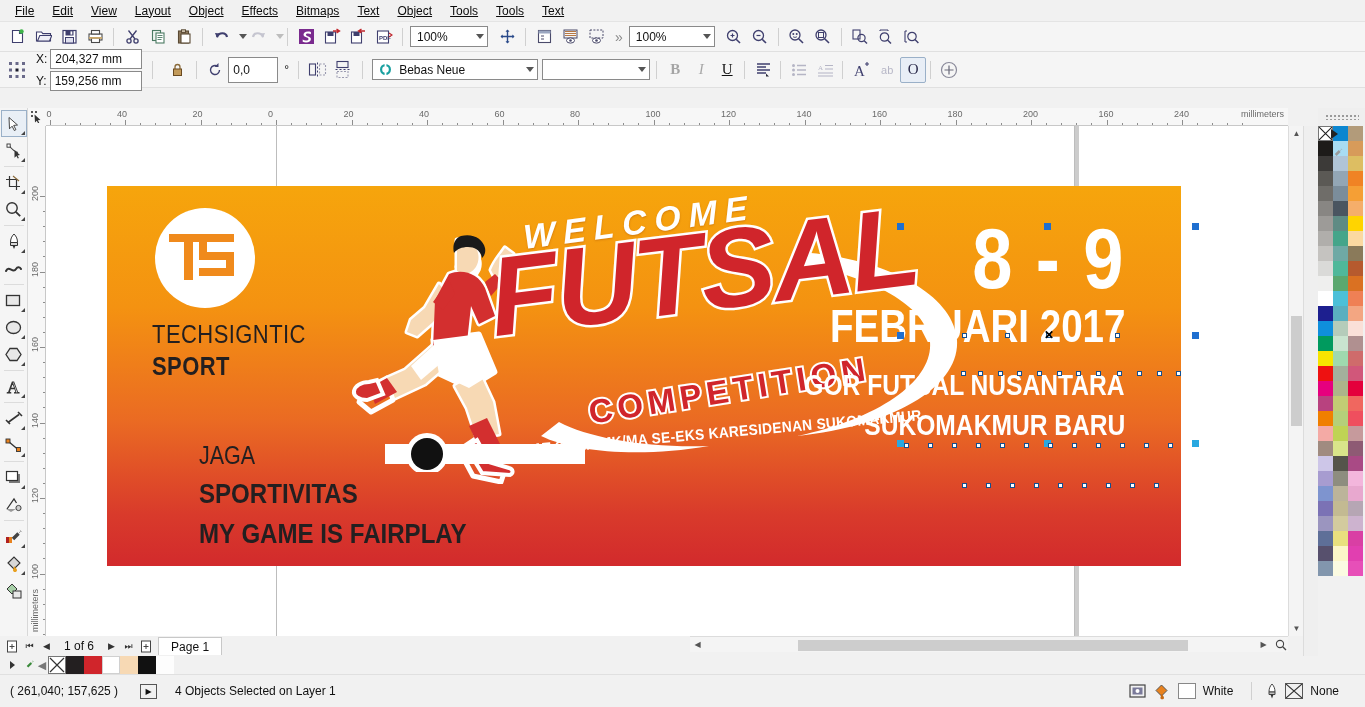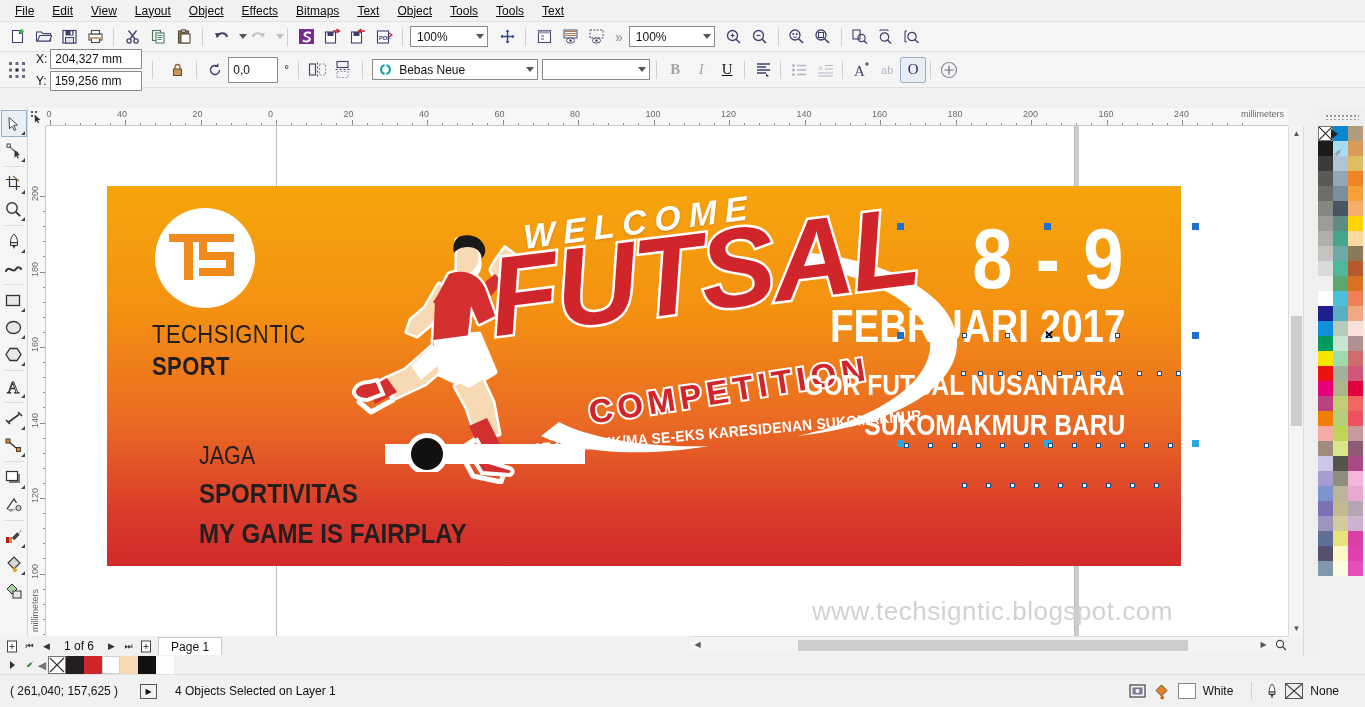--- a/index.html
+++ b/index.html
@@ -1000,21 +1000,20 @@
     <div class="node" style="left:964px; top:357px;"></div>
     <div class="node" style="left:988px; top:357px;"></div>
     <div class="node" style="left:1012px; top:357px;"></div>
     <div class="node" style="left:1036px; top:357px;"></div>
     <div class="node" style="left:1060px; top:357px;"></div>
     <div class="node" style="left:1084px; top:357px;"></div>
     <div class="node" style="left:1108px; top:357px;"></div>
 
     <div class="xmark" style="left:998px; top:203px;">✕</div>
 
-    <div class="watermark">www.techsigntic.blogspot.com</div>
   </div>
 
   <div class="vscroll">
     <div class="sbtn">▲</div>
     <div class="vthumb"></div>
     <div class="sbtn" style="position:absolute;top:495px">▼</div>
   </div>
   <div class="rdock"></div>
   <div class="palarrow">
     <svg width="10" height="12" viewBox="0 0 10 12">

